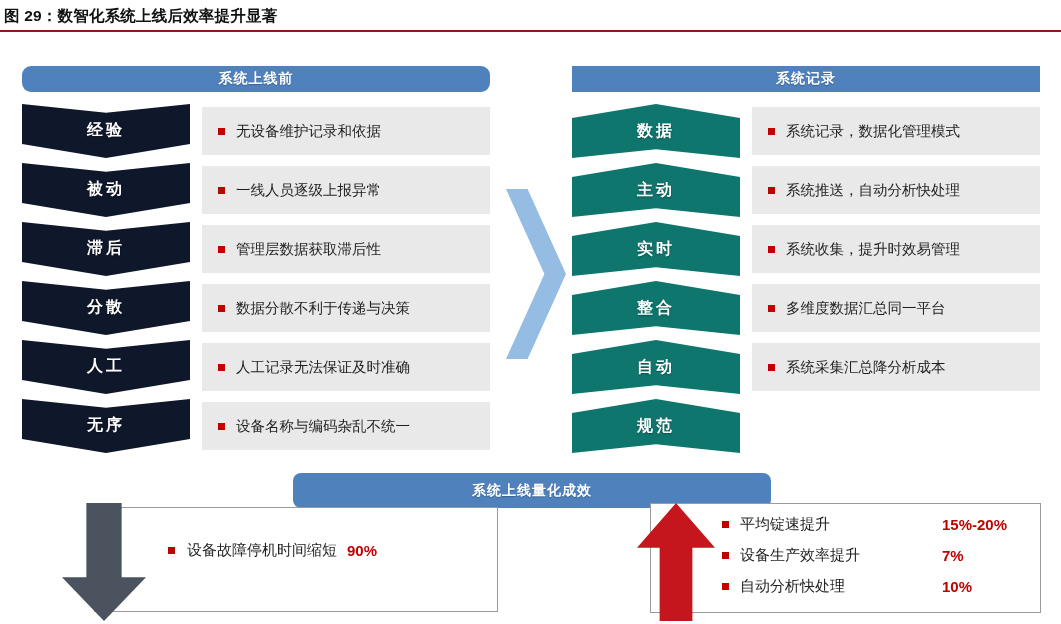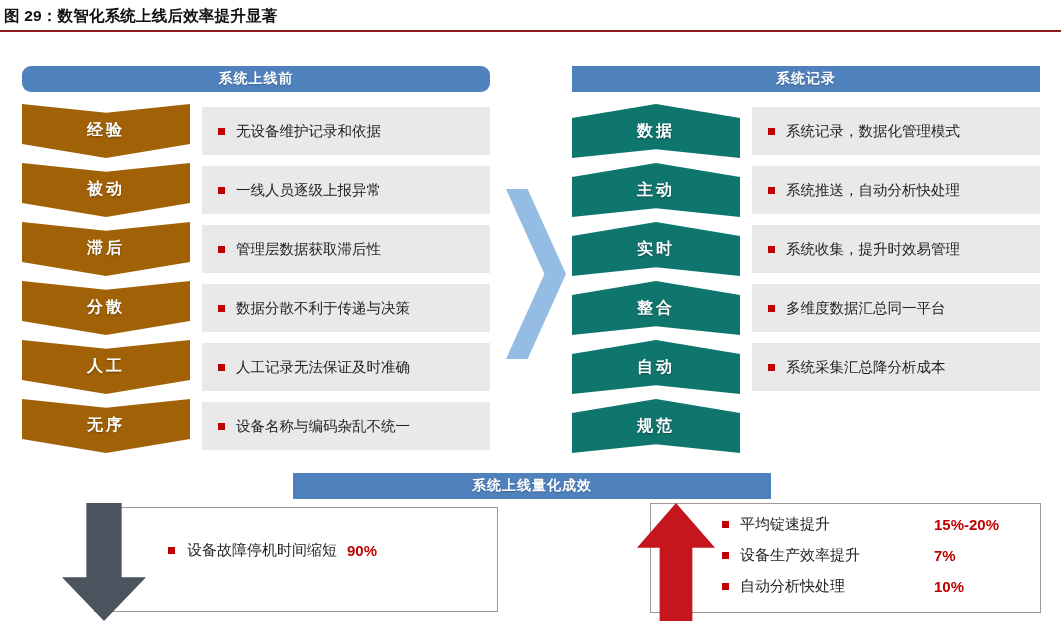--- a/index.html
+++ b/index.html
@@ -44,21 +44,21 @@
     font-size: 14px;
     font-weight: bold;
     display: flex;
     align-items: center;
     justify-content: center;
     letter-spacing: 1px;
     text-shadow: 0 1px 1px rgba(0,0,0,0.25);
   }
   #header-before { left: 22px;  top: 66px;  width: 468px; height: 26px; border-radius: 9px; }
   #header-after  { left: 572px; top: 66px;  width: 468px; height: 26px; }
-  #header-results{ left: 293px; top: 473px; width: 478px; height: 26px; }
+  #header-results{ left: 293px; top: 473px; width: 478px; height: 35px; border-radius: 8px; }
 
   
   .column { position: absolute; }
   #col-before { left: 22px;  top: 104px; width: 468px; }
   #col-after  { left: 572px; top: 104px; width: 468px; }
 
   .row {
     position: relative;
     height: 54px;
     margin-bottom: 5px;
@@ -75,21 +75,21 @@
     align-items: center;
     justify-content: center;
     color: #ffffff;
     font-size: 16px;
     font-weight: bold;
     letter-spacing: 3px;
     text-shadow: 0 1px 2px rgba(0,0,0,0.35);
   }
   
   .chev-down {
-    background: #a16207;
+    background: #0f172a;
     clip-path: polygon(0% 0%, 50% 16%, 100% 0%, 100% 74%, 50% 100%, 0% 74%);
     text-align: right;
   }
   
   .chev-up {
     background: #0f766e;
     clip-path: polygon(50% 0%, 100% 26%, 100% 100%, 50% 84%, 0% 100%, 0% 26%);
   }
   .chev-down .chev-text { margin-top: -2px; }
   .chev-up .chev-text   { margin-top: 1px; }
@@ -191,21 +191,21 @@
     display: flex;
     align-items: center;
     height: 26px;
     margin-bottom: 5px;
   }
   .metric-row .metric-label {
     flex: 0 0 auto;
     width: 186px;
   }
   .metric-row .metric-value {
-    margin-left: 8px;
+    margin-left: 16px;
     text-align: center;
   }
 </style>
 </head>
 <body>
 
 <div id="figure-title">图 29：数智化系统上线后效率提升显著</div>
 <div id="title-rule"></div>
 
 <div class="section-header" id="header-before">系统上线前</div>

